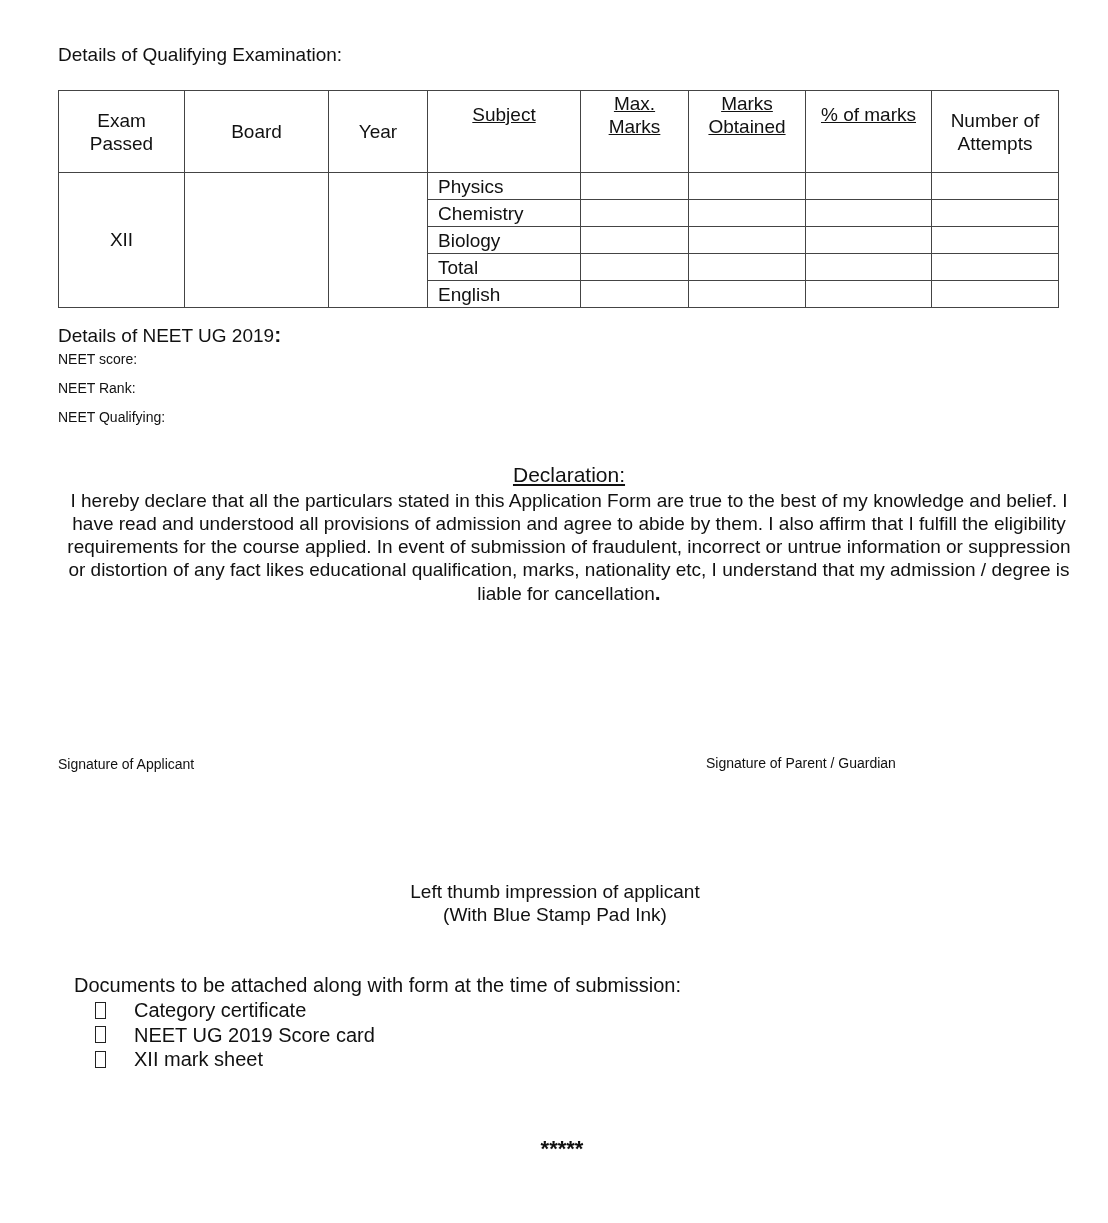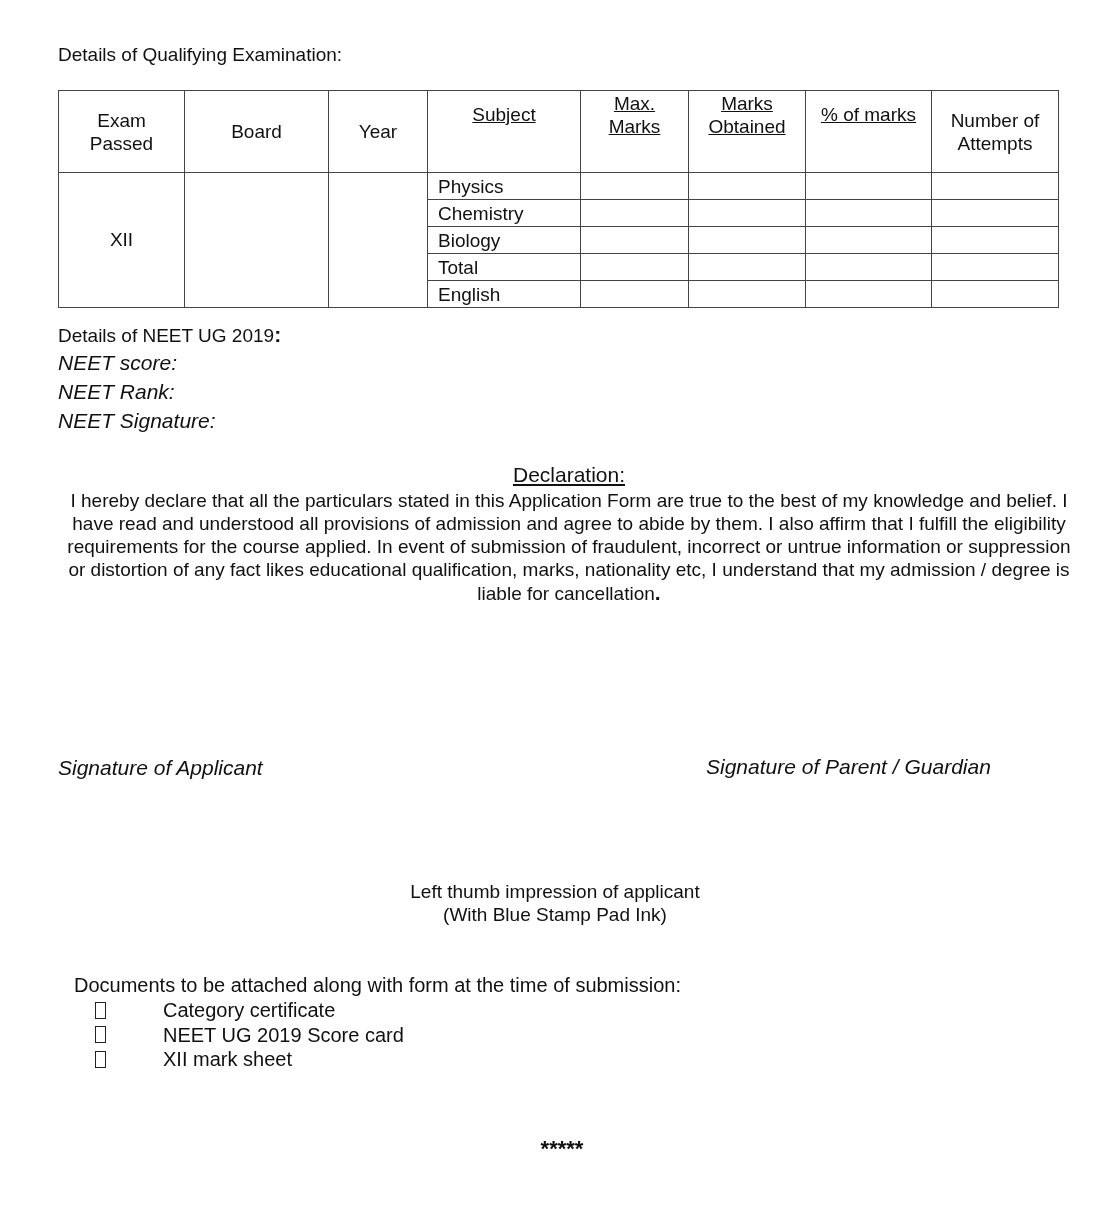--- a/index.html
+++ b/index.html
@@ -3,21 +3,21 @@
 <meta charset="utf-8">
 <style>
   html, body { margin: 0; padding: 0; background: #ffffff; }
   body {
     width: 1108px; height: 1223px; position: relative; overflow: hidden;
     font-family: "Liberation Sans", sans-serif; color: #111111;
   }
   .abs { position: absolute; }
   .h1 { font-size: 19px; }
   .t20 { font-size: 20px; }
-  .t21 { font-size: 21px; font-style: italic; }
+  .t21 { font-size: 14px; }
 
   table.qual {
     position: absolute; left: 58px; top: 90px; width: 1000px;
     border-collapse: collapse; font-size: 19px; table-layout: fixed;
   }
   table.qual th, table.qual td {
     border: 1px solid #444444; padding: 0; font-weight: normal;
   }
   table.qual th { height: 69px; text-align: center; line-height: 23px; vertical-align: middle; }
   table.qual th.top { vertical-align: top; padding-top: 12px; text-decoration: underline; }
@@ -34,21 +34,21 @@
     position: absolute; left: 62px; width: 1014px; top: 489px; text-align: center;
     font-size: 19px; line-height: 23px;
   }
   .decl-body b { font-weight: bold; }
 
   .thumb {
     position: absolute; left: 0; width: 1110px; top: 880px; text-align: center;
     font-size: 19px; line-height: 23px;
   }
   .docs-list { position: absolute; left: 92px; top: 998px; font-size: 20px; line-height: 24.5px; }
-  .docs-list .row { display: flex; align-items: center; gap: 29px; }
+  .docs-list .row { display: flex; align-items: center; }
   .box {
     display: inline-block; width: 9px; height: 15px; border: 1px solid #222; margin-right: 28px; margin-left: 3px;
   }
   .stars { position: absolute; left: 0; width: 1124px; top: 1136px; text-align: center; font-size: 22px; font-weight: bold; letter-spacing: 0px; }
 </style>
 </head>
 <body>
 
 <div class="abs h1" style="left:58px; top:44px;text-align:right;">Details of Qualifying Examination:</div>
 
@@ -113,21 +113,21 @@
       <td></td>
       <td></td>
       <td></td>
     </tr>
   </tbody>
 </table>
 
 <div class="abs h1" style="left:58px; top:323px;"><span>Details of NEET UG 2019</span><b style="font-size:21px;">:</b></div>
 <div class="abs t21" style="left:58px; top:351px;">NEET score:</div>
 <div class="abs t21" style="left:58px; top:380px;">NEET Rank:</div>
-<div class="abs t21" style="left:58px; top:409px;">NEET Signature:</div>
+<div class="abs t21" style="left:58px; top:409px;">NEET Qualifying:</div>
 
 <div class="decl-title">Declaration:</div>
 <div class="decl-body">
   <span>I hereby declare that all the particulars stated in this Application Form are true to the best of my knowledge and belief. I have read and understood all provisions of admission and agree to abide by them. I also affirm that I fulfill the eligibility requirements for the course applied. In event of submission of fraudulent, incorrect or untrue information or suppression or distortion of any fact likes educational qualification, marks, nationality etc, I understand that my admission / degree is liable for cancellation</span><b style="font-size:21px;">.</b><br>
 </div>
 
 <div class="abs t21" style="left:58px; top:756px;">Signature of Applicant</div>
 <div class="abs t21" style="left:706px; top:755px;text-align:right;">Signature of Parent / Guardian</div>
 
 <div class="thumb">

